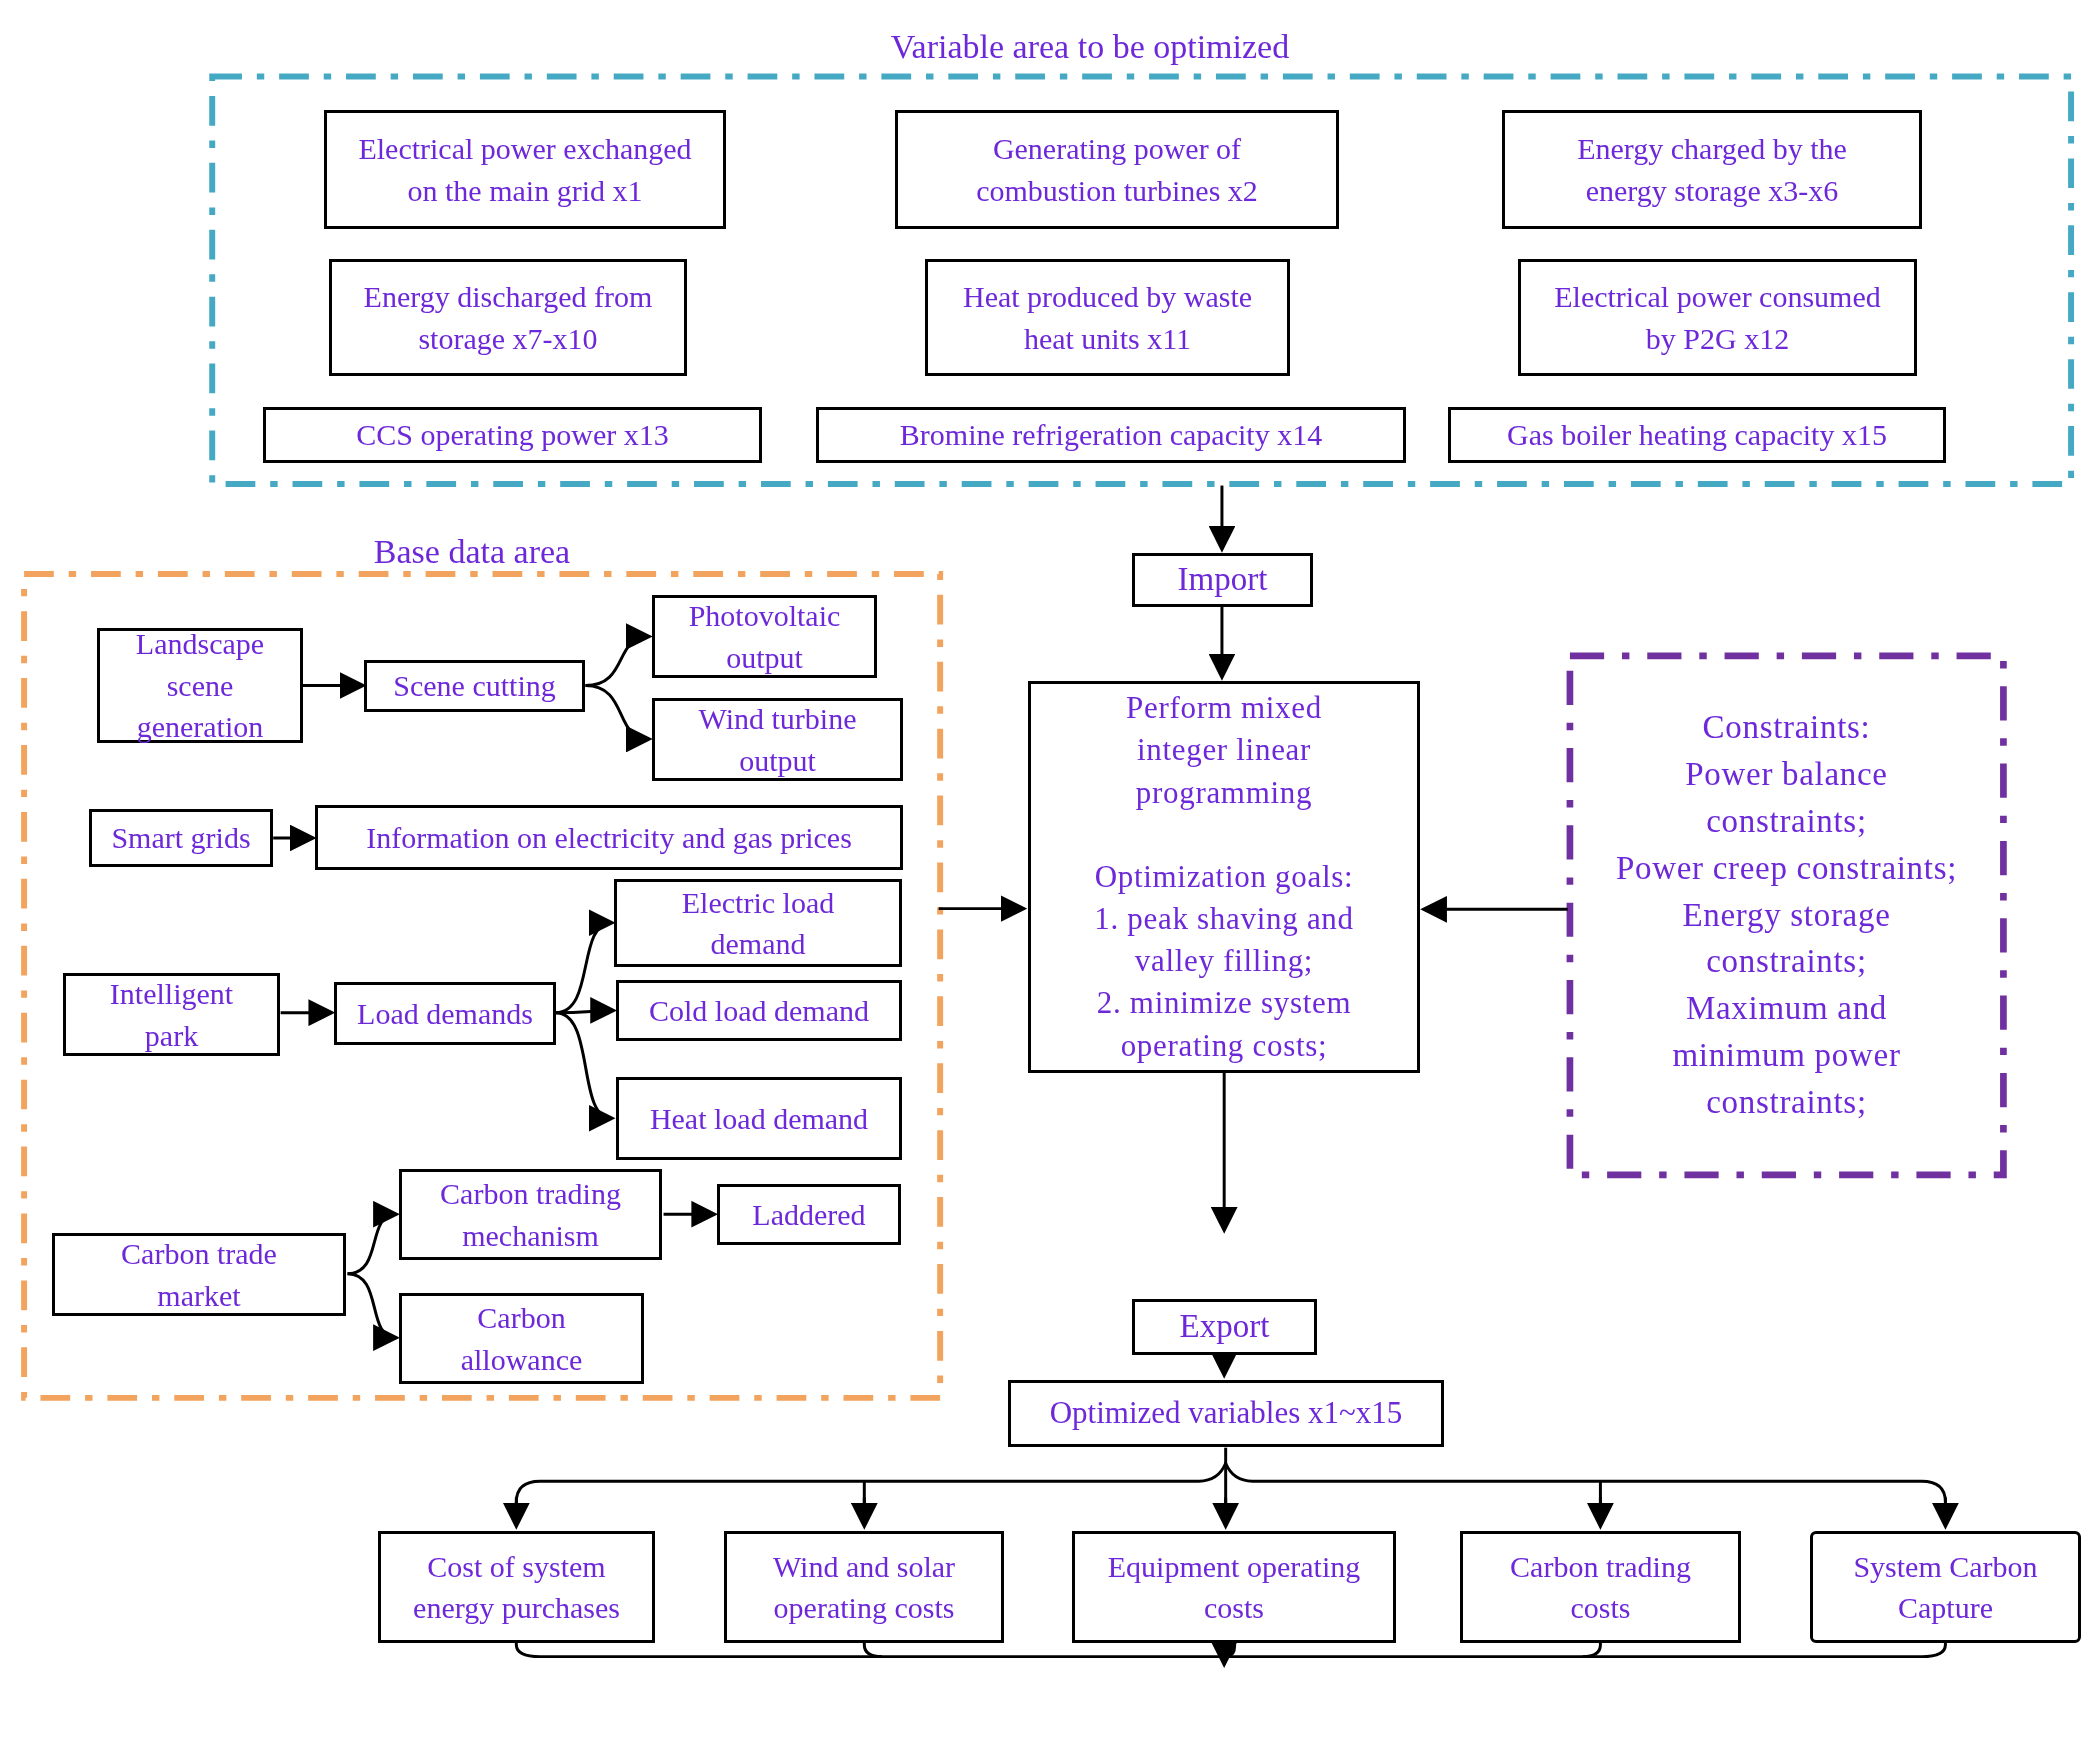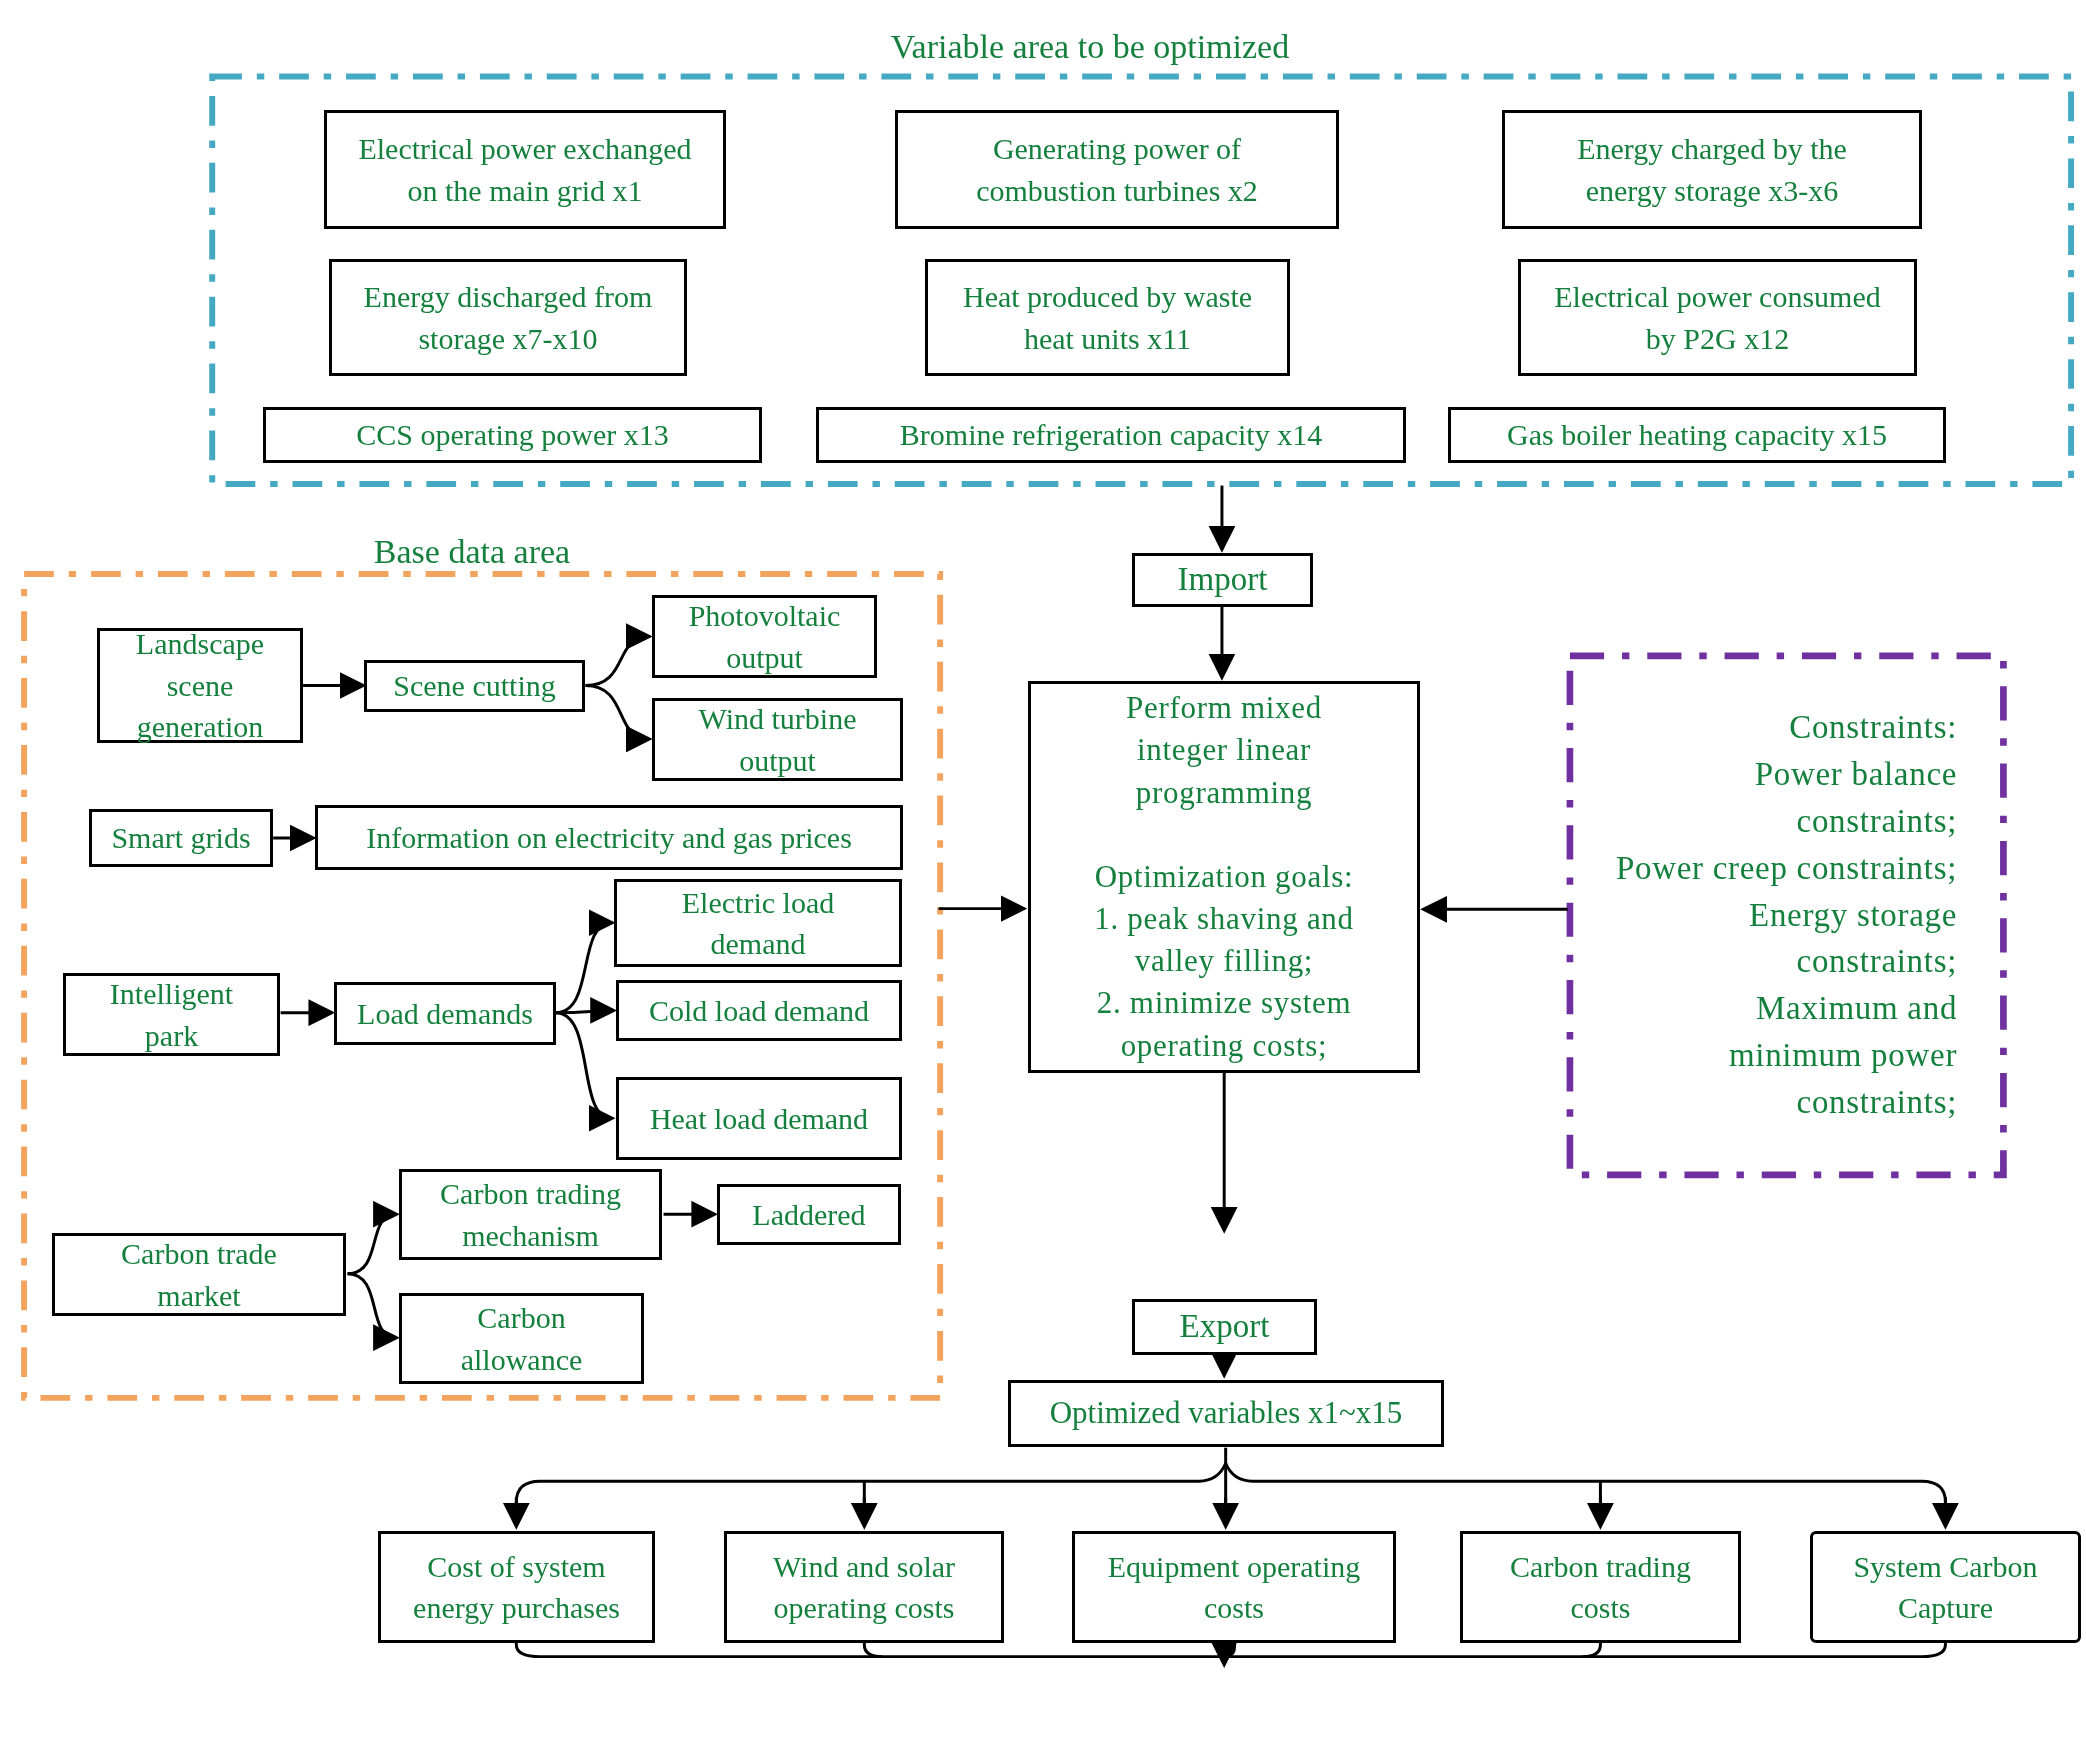--- a/index.html
+++ b/index.html
@@ -1,21 +1,21 @@
 <!DOCTYPE html>
 <html style="font-size:12px"><head>
 <meta charset="utf-8">
 <style>
   html,body{margin:0;padding:0;background:#ffffff;}
   .canvas{
     position:relative;
     width:2087px;height:1757px;
     background:#ffffff;
     font-family:"Liberation Serif", serif;
-    color:#15803d;
+    color:#6d28d9;
   }
   svg.connectors{position:absolute;left:0;top:0;width:2087px;height:1757px;}
   .box{
     position:absolute;
     box-sizing:border-box;
     border:3.7px solid #000;
     background:#fff;
     display:flex;align-items:center;justify-content:center;
     text-align:center;
     font-size:30px;line-height:1.38;
@@ -142,21 +142,21 @@
 programming
 
 Optimization goals:
 1. peak shaving and
 valley filling;
 2. minimize system
 operating costs;</div>
   <div class="box small-label" style="left:1132px;top:1299px;width:185px;height:56px;">Export</div>
   <div class="box" style="left:1008px;top:1380px;width:436px;height:67px;font-size:31px;">Optimized variables x1~x15</div>
 
-  <div class="constraints-box" style="left:1577px;top:663px;width:419px;height:504px;text-align:right;">Constraints:
+  <div class="constraints-box" style="left:1577px;top:663px;width:419px;height:504px;">Constraints:
 Power balance
 constraints;
 Power creep constraints;
 Energy storage
 constraints;
 Maximum and
 minimum power
 constraints;</div>
 
   <div class="box" style="left:378px;top:1531px;width:277px;height:112px;">Cost of system

